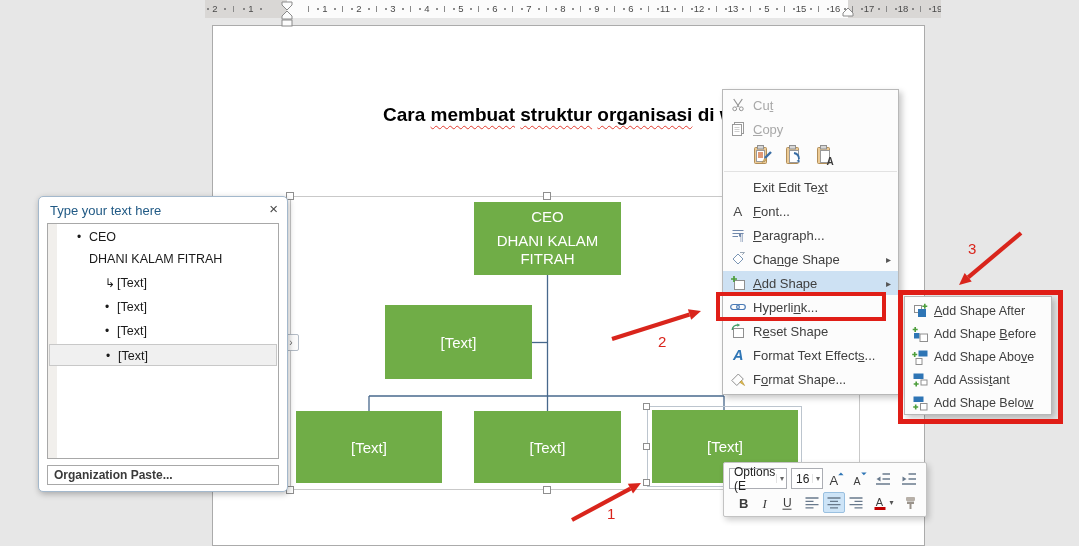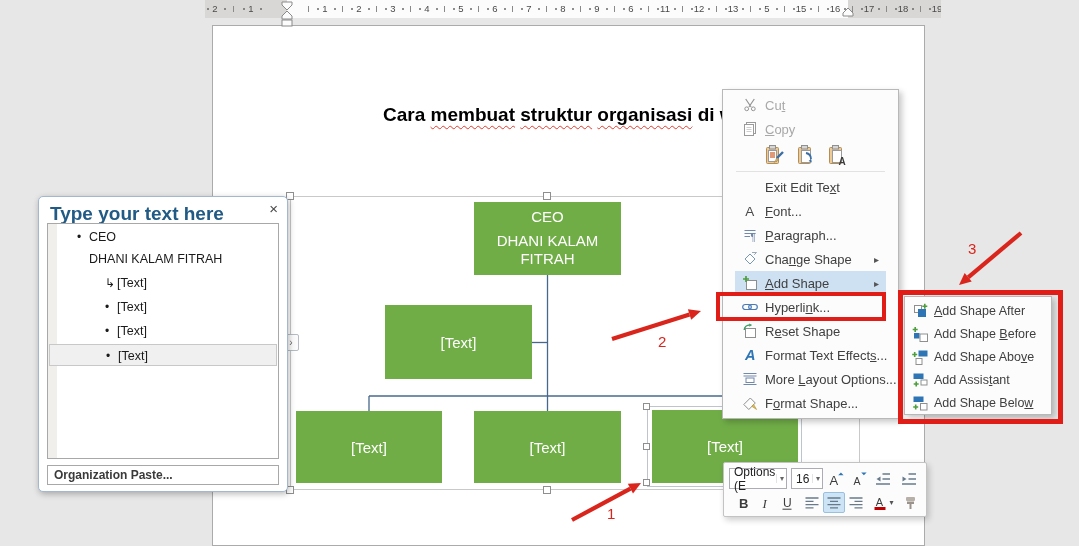--- a/index.html
+++ b/index.html
@@ -26,31 +26,31 @@
   .h8{position:absolute;width:8px;height:8px;background:#fff;border:1px solid #8f8f8f;z-index:4}
   .h7{position:absolute;width:7px;height:7px;background:#fff;border:1px solid #8f8f8f;z-index:4}
   #pane-toggle{position:absolute;left:283px;top:334px;width:16px;height:17px;background:#fbfbfb;border:1px solid #b4bcc6;border-radius:2px;color:#6a6a6a;font-size:10px;line-height:15px;text-align:center;z-index:5}
   .nbox{position:absolute;background:#70AD47;color:#fff;display:flex;align-items:center;justify-content:center;text-align:center;font-size:15px;z-index:2}
   #ceo-box{flex-direction:column;gap:5px;padding:2px;line-height:1.25}
   #conn-svg{position:absolute;left:0;top:0;z-index:2;pointer-events:none}
   #b3-outline{position:absolute;left:647px;top:406px;width:155px;height:81px;border:1px solid #bcc5ce;z-index:2}
 
   
   #text-pane{position:absolute;left:38px;top:196px;width:250px;height:296px;background:#fff;border:1px solid #a3b8cc;border-radius:5px;box-shadow:1px 2px 6px rgba(0,0,0,.28);z-index:10}
-  #tp-title{position:absolute;left:11px;top:6px;color:#215a85;font-weight:bold;font-size:19px}
+  #tp-title{position:absolute;left:11px;top:6px;color:#215a85;font-weight:normal;font-size:13px}
   #tp-close{position:absolute;right:9px;top:3px;color:#4a4a4a;font-size:15px;line-height:18px}
   #tp-list{position:absolute;left:8px;top:26px;width:232px;height:236px;border:1px solid #a8a8a8;background:#fff;overflow:hidden}
   #tp-list .gutter{position:absolute;left:0;top:0;bottom:0;width:9px;background:#f1efec}
   .tp-row{position:absolute;left:1px;right:1px;height:22px;font-size:12.5px;color:#1a1a1a;line-height:22px}
   .tp-row.sel{background:#f0f0f0;border:1px solid #c8c8c8}
   .tp-bullet{position:absolute;font-size:12px}
   #tp-footer{position:absolute;left:8px;bottom:6px;width:232px;height:20px;border:1px solid #a8a8a8;font-size:12px;font-weight:bold;color:#3a3a3a;line-height:18px;padding-left:6px;background:#fff}
 
   
-  #cmenu{position:absolute;left:722px;top:89px;width:177px;background:#fcfcfc;border:1px solid #b8b8b8;box-shadow:3px 3px 6px rgba(0,0,0,.22);z-index:20;padding:3px 12px}
+  #cmenu{position:absolute;left:722px;top:89px;width:177px;background:#fcfcfc;border:1px solid #b8b8b8;box-shadow:3px 3px 6px rgba(0,0,0,.22);z-index:20;padding:3px 0}
   .mrow{height:24px;display:flex;align-items:center;font-size:13px;color:#404040;position:relative}
   .mrow .gut{width:30px;display:flex;justify-content:center;align-items:center;flex:none}
   .mrow .lbl{flex:1;height:100%;display:flex;align-items:center;white-space:nowrap}
   .mrow.disabled{color:#a8a8a8}
   .mrow.header .lbl{font-weight:bold;background:#f2f2f2;color:#3c3c3c}
   .mrow.hl-blue{background:#cde1f3}
   .paste-row{height:27px;display:flex;align-items:center;padding-left:28px;gap:7px}
   .paste-btn{width:24px;height:25px;display:flex;align-items:center;justify-content:center}
   .msep{height:1px;background:#e2e2e2;margin:3px 1px}
   .sub-arrow{position:absolute;right:7px;font-size:10px;color:#555}
@@ -411,33 +411,20 @@
         </span>
       </div>
       <span class="lbl">
         <span>Format Text Effect<u>s</u>...</span>
       </span>
     </div>
     <div class="mrow">
       <div class="gut">
         <span class="micon">
           <svg viewBox="0 0 16 16" width="16" height="16" fill="none">
-            <path d="M1.5 2.5 H14.5 M1.5 5 H14.5 M1.5 13.5 H14.5" stroke="#7289ab"></path>
-            <rect x="4" y="7" width="8" height="4.5" fill="#fff" stroke="#7289ab"></rect>
-          </svg>
-        </span>
-      </div>
-      <span class="lbl">
-        <span>More <u>L</u>ayout Options...</span>
-      </span>
-    </div>
-    <div class="mrow">
-      <div class="gut">
-        <span class="micon">
-          <svg viewBox="0 0 16 16" width="16" height="16" fill="none">
             <path d="M1.8 9.5 L8.3 3 L13.3 8 L6.8 14.5 Z" fill="#fdfdfd" stroke="#8f8f8f"></path>
             <path d="M9.8 11.3 l4.8 3.2 -3 -5 z" fill="#e2bd4a" stroke="#ae8d33" stroke-width="0.6"></path>
           </svg>
         </span>
       </div>
       <span class="lbl">
         <span>F<u>o</u>rmat Shape...</span>
       </span>
     </div>
   </div>

